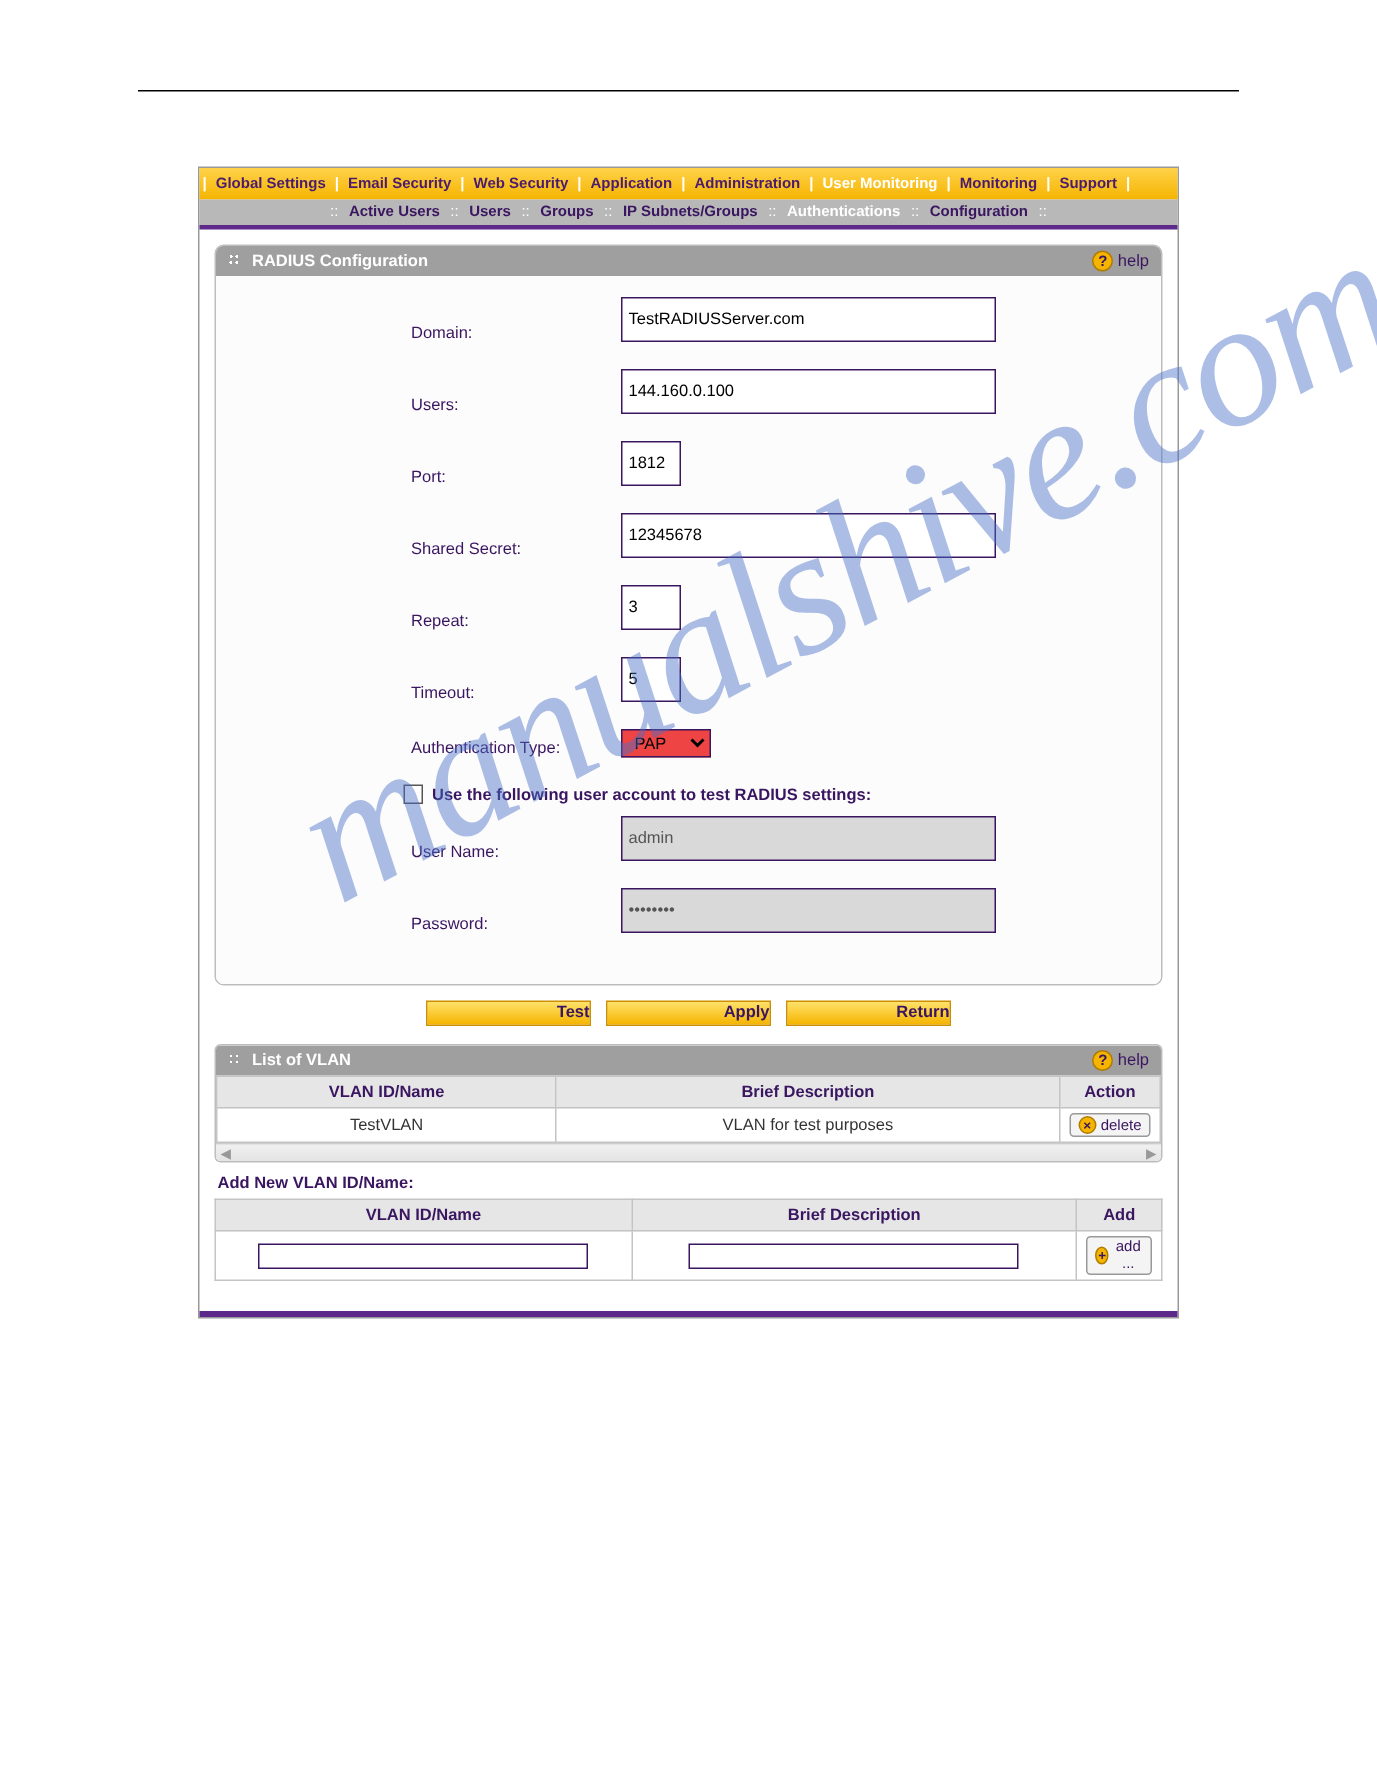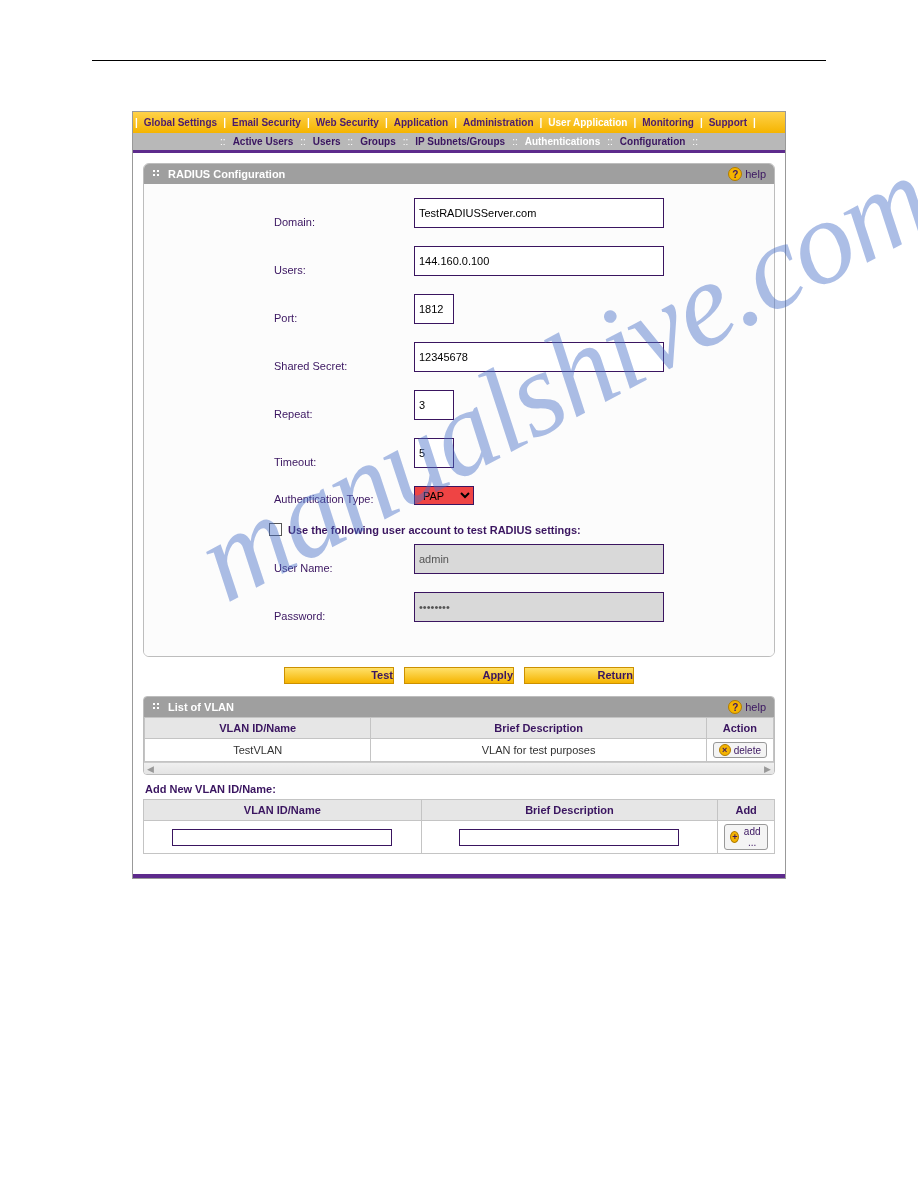--- a/index.html
+++ b/index.html
@@ -224,21 +224,21 @@
     <span class="item">Global Settings</span>
     <span class="sep">|</span>
     <span class="item">Email Security</span>
     <span class="sep">|</span>
     <span class="item">Web Security</span>
     <span class="sep">|</span>
     <span class="item">Application</span>
     <span class="sep">|</span>
     <span class="item">Administration</span>
     <span class="sep">|</span>
-    <span class="item active">User Application</span>
+    <span class="item active">User Monitoring</span>
     <span class="sep">|</span>
     <span class="item">Monitoring</span>
     <span class="sep">|</span>
     <span class="item">Support</span>
     <span class="sep">|</span>
   </div>
 
   <div class="subnav">
     <span class="sep2">::</span>
     <span class="sitem">Active Users</span>

